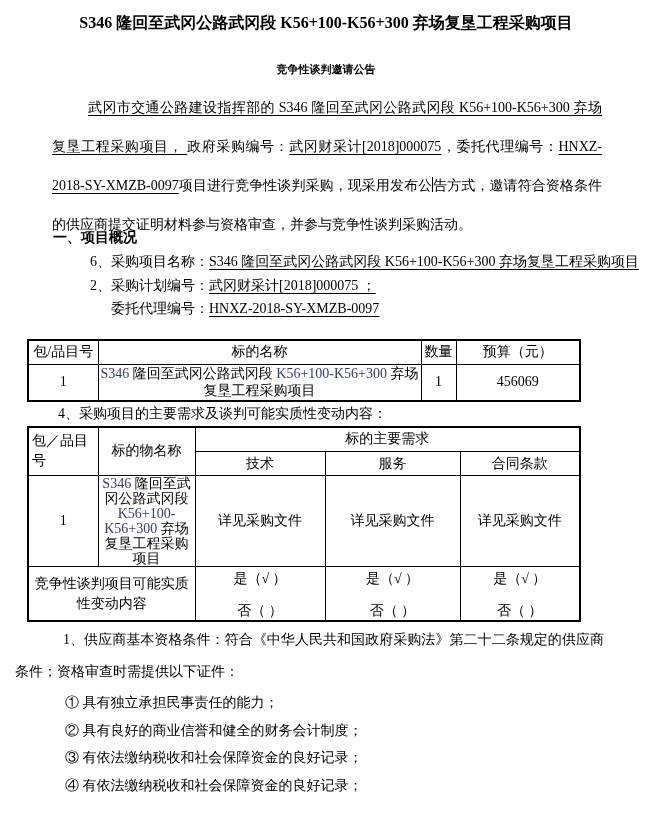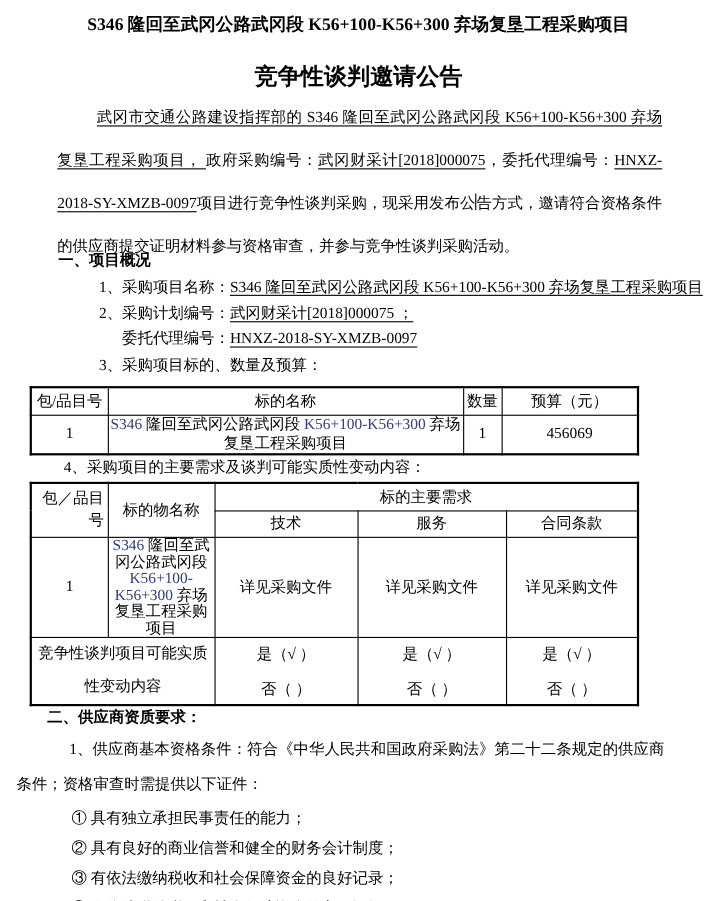--- a/index.html
+++ b/index.html
@@ -3,49 +3,49 @@
 <meta charset="utf-8">
 <style>
   * { margin:0; padding:0; box-sizing:border-box; }
   html,body { background:#fff; }
   body {
     width:652px; height:819px; overflow:hidden;
     font-family:"Liberation Serif","DejaVu Serif",serif;
     font-size:14px; color:#000;
   }
   .title1 { margin-top:12px; text-align:center; font-weight:bold; font-size:16px; line-height:22px; }
-  .title2 { margin-top:24px; text-align:center; font-weight:bold; font-size:21px; line-height:22px; }
+  .title2 { margin-top:24px; text-align:center; font-weight:bold; font-size:11px; line-height:22px; }
   .intro {
     margin:8px 50px 0 52px;
     text-indent:36px; line-height:39px; text-align:justify;
   }
   .u { text-decoration:underline; text-underline-offset:3px; }
   .caret { display:inline-block; width:1px; height:15px; background:#000; vertical-align:-2px; }
   .latin { color:#2f3e7c; }
 
   .sec1-heading { margin:-18px 16px 0 53px; font-weight:bold; line-height:24px; }
   .sec1-items div { margin-left:90px; line-height:23.5px; }
   .sec1-items .indent2 { margin-left:111px; }
 
   table { border-collapse:collapse; table-layout:fixed; width:552px; margin-left:27px; border:2px solid #000; text-align:center; }
   th, td { border:1px solid #000; font-weight:normal; padding:0 2px; overflow:hidden; }
-  .t1 { margin-top:7px; }
+  .t1 { margin-top:18px; }
   .t1 .hrow { height:25px; }
   .t1 .drow { height:36px; }
   .t1 .name-cell { line-height:17px; }
   .item4 { margin:2px 0 0 58px; line-height:20px; }
 
   .t2 { margin-top:2px; }
   .t2 .hrow1 { height:25px; }
   .t2 .hrow2 { height:24px; }
   .t2 .drow  { height:89px; }
   .t2 .crow  { height:54px; }
-  .t2 .pkg-cell { text-align:right; line-height:20px; padding:1px 3px; }
+  .t2 .pkg-cell { text-align:left; line-height:20px; padding:1px 3px; }
   .t2 .name-cell { line-height:15px; }
-  .t2 .label-cell { line-height:30px; padding:0; }
+  .t2 .label-cell { line-height:20px; padding:0; }
   .t2 .yes-line { margin-top:3px; }
   .t2 .no-line  { margin-top:14px; }
 
   .sec2-heading { margin:0 0 0 43px; font-weight:bold; line-height:22px; }
   .sec2-p { margin:2px 48px 0 15px; text-indent:48px; line-height:32px; text-align:justify; }
   .sec2-list { margin:1px 0 0 65px; }
   .sec2-list div { line-height:27.5px; }
 </style>
 </head>
 <body>
@@ -53,24 +53,23 @@
 <div>
 
   <div class="title1">S346 隆回至武冈公路武冈段 K56+100-K56+300 弃场复垦工程采购项目</div>
   <div class="title2">竞争性谈判邀请公告</div>
 
   <p class="intro"><span class="u">武冈市交通公路建设指挥部的 S346 隆回至武冈公路武冈段 K56+100-K56+300 弃场复垦工程采购项目， </span><span>政府采购编号：</span><span class="u">武冈财采计[2018]000075</span><span>，委托代理编号：</span><span class="u">HNXZ-2018-SY-XMZB-0097</span><span>项目进行竞争性谈判采购，现采用发布公</span><span class="caret"></span><span>告方式，邀请符合资格条件的供应商提交证明材料参与资格审查，并参与竞争性谈判采购活动。</span></p>
 
   <div class="sec1-heading">一、项目概况</div>
 
   <div class="sec1-items">
-    <div><span>1、采购项目名称：</span><span class="u">S346 隆回至武冈公路武冈段 K56+100-K56+300 弃场复垦工程采购项目</span></div>
+    <div><span>6、采购项目名称：</span><span class="u">S346 隆回至武冈公路武冈段 K56+100-K56+300 弃场复垦工程采购项目</span></div>
     <div><span>2、采购计划编号：</span><span class="u">武冈财采计[2018]000075 ；</span></div>
     <div class="indent2"><span>委托代理编号：</span><span class="u">HNXZ-2018-SY-XMZB-0097</span></div>
-    <div>3、采购项目标的、数量及预算：</div>
   </div>
 
   <table class="t1">
     <colgroup>
         <col style="width:70px">
         <col style="width:323px">
         <col style="width:35px">
         <col style="width:124px">
       </colgroup>
     <tbody>
@@ -128,21 +127,20 @@
         <div class="no-line">否（  ）</div>
       </td>
       <td>
         <div class="yes-line">是（√ ）</div>
         <div class="no-line">否（  ）</div>
       </td>
     </tr>
   </tbody>
     </table>
 
-  <div class="sec2-heading">二、供应商资质要求：</div>
   <p class="sec2-p">1、供应商基本资格条件：符合《中华人民共和国政府采购法》第二十二条规定的供应商条件；资格审查时需提供以下证件：</p>
 
   <div class="sec2-list">
     <div>① 具有独立承担民事责任的能力；</div>
     <div>② 具有良好的商业信誉和健全的财务会计制度；</div>
     <div>③ 有依法缴纳税收和社会保障资金的良好记录；</div>
     <div>④ 有依法缴纳税收和社会保障资金的良好记录；</div>
   </div>
 
 </div>

